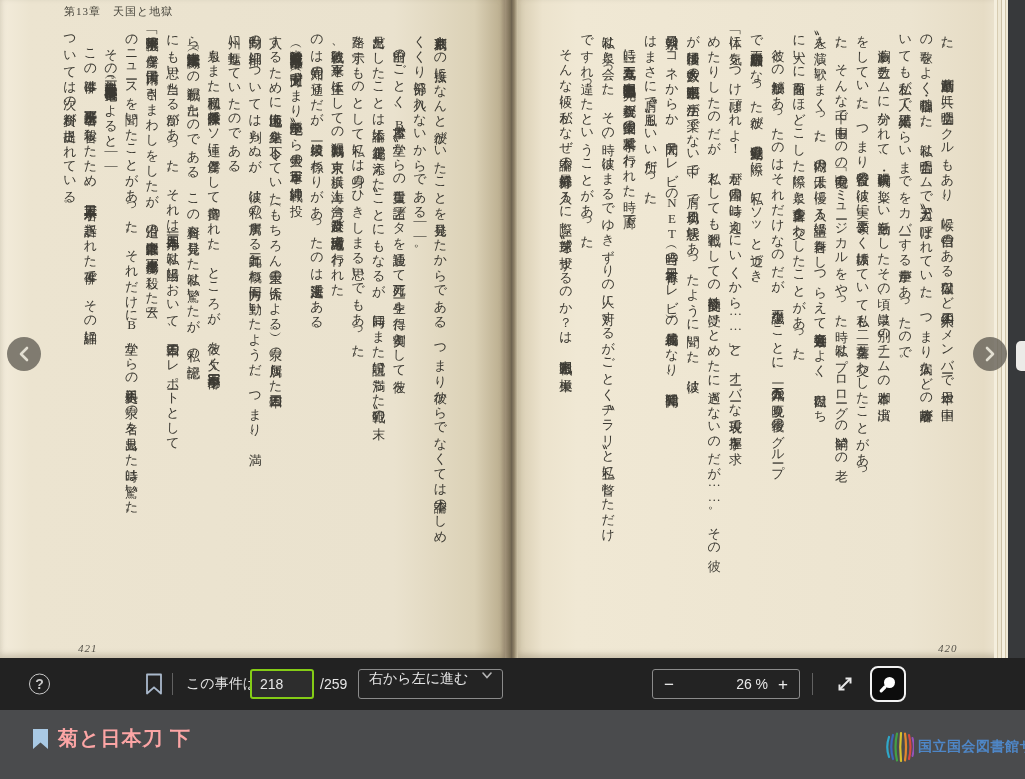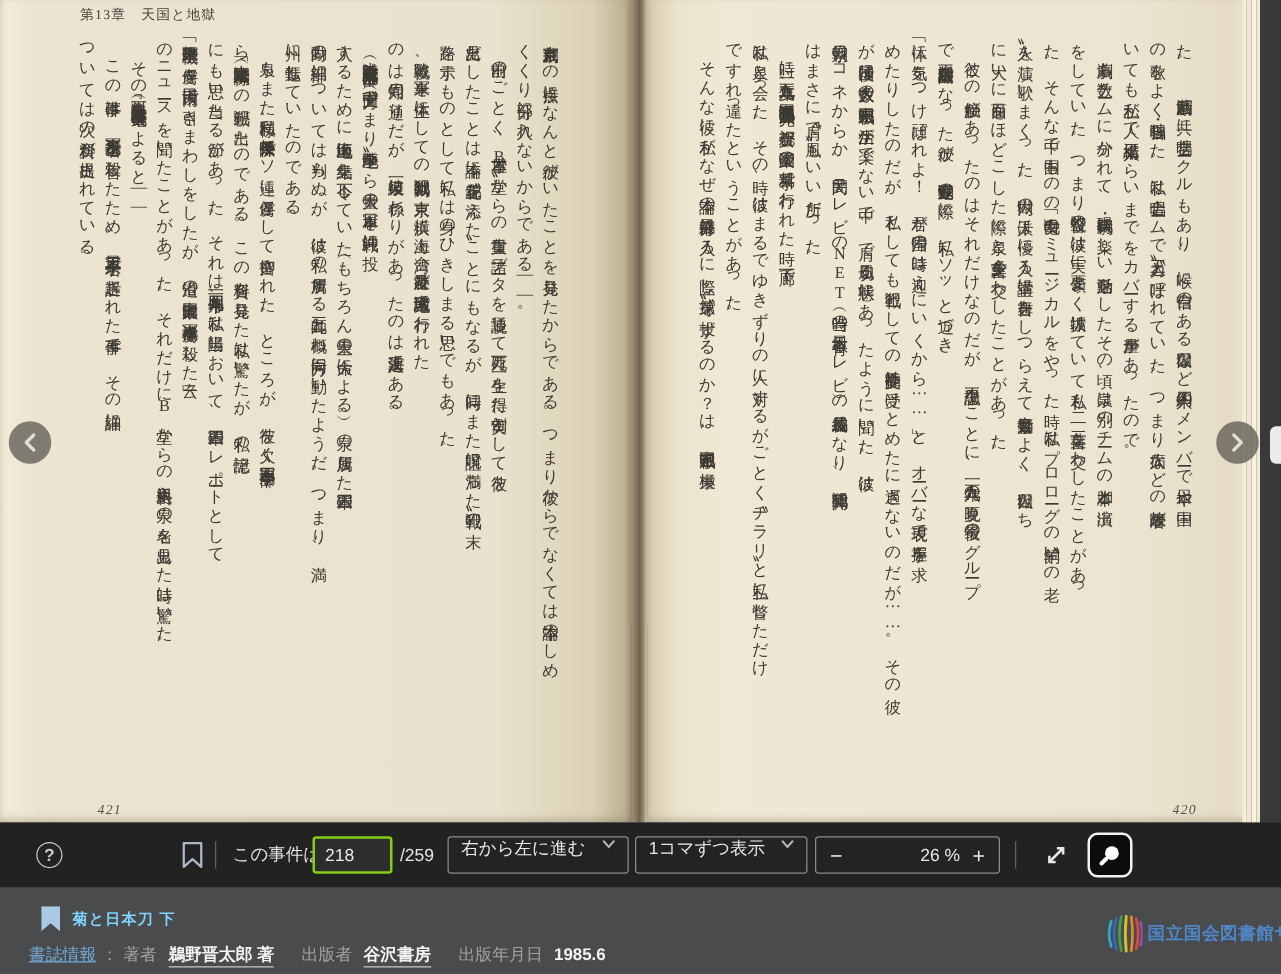--- a/index.html
+++ b/index.html
@@ -91,21 +91,21 @@
   .zoom-val{margin:0 10px 0 0;font-size:14px;text-align:right;}
   .expand-icon{left:834px;width:22px;height:22px;cursor:pointer;}
   .mag-btn{
     left:870px;width:36px;height:36px;border:2px solid #f2f2f2;border-radius:8px;
     background:#0c0c0c;display:flex;align-items:center;justify-content:center;cursor:pointer;
   }
   
   .footer{position:absolute;left:0;top:710px;width:1025px;height:69px;background:#4a4b4d;}
   .f-title-row{position:absolute;left:33px;top:15px;display:flex;align-items:center;}
   .f-bм{width:15px;height:20px;}
-  .f-title{margin-left:10px;color:#7dd3fc;font-size:12px;font-weight:bold;letter-spacing:1px;}
+  .f-title{margin-left:10px;color:#fca5a5;font-size:20px;font-weight:bold;letter-spacing:1px;}
   .f-bib-row{position:absolute;left:23px;top:45px;display:flex;align-items:baseline;font-size:13.5px;white-space:nowrap;}
   .f-link-blue{color:#71a9d6;text-decoration:underline;cursor:pointer;}
   .f-colon{color:#9fa2a5;margin:0 4px 0 4px;}
   .f-label{color:#9fa2a5;}
   .f-value{color:#f2f2f2;font-weight:bold;margin-left:9px;border-bottom:1px solid rgba(240,240,240,.75);cursor:pointer;}
   .f-value.nolink{border-bottom:none;cursor:default;}
   .f-gap{width:22px;}
   .ndl{position:absolute;left:884px;top:20px;display:flex;align-items:center;cursor:pointer;}
   .ndl-text{margin-left:4px;color:#4e86c6;font-size:14px;font-weight:bold;letter-spacing:.5px;width:112px;overflow:hidden;white-space:nowrap;}
 </style>
@@ -196,26 +196,20 @@
 
   <span class="t-abs t-label" style="left:320px;">/259</span>
 
   <div class="t-abs t-select" style="left:358px;width:145px;">
     <span>右から左に進む</span>
     <svg class="chev" viewBox="0 0 10 10">
       <polyline points="1,3 5,7.5 9,3" fill="none" stroke="#b5b5b5" stroke-width="1.6" stroke-linecap="round"></polyline>
     </svg>
   </div>
 
-  <div class="t-abs t-select" style="left:508px;width:138px;">
-    <span>1コマずつ表示</span>
-    <svg class="chev" viewBox="0 0 10 10">
-      <polyline points="1,3 5,7.5 9,3" fill="none" stroke="#b5b5b5" stroke-width="1.6" stroke-linecap="round"></polyline>
-    </svg>
-  </div>
 
   <div class="t-abs zoom-box">
     <span class="zoom-btn">−</span>
     <span class="grow"></span>
     <span class="zoom-val">26 %</span>
     <span class="zoom-btn">+</span>
   </div>
 
   <div class="t-abs t-sep" style="left:812px;"></div>
 
@@ -234,32 +228,20 @@
 </div>
 
 <div class="footer">
   <div class="f-title-row">
     <svg class="f-bм" viewBox="0 0 15 20">
       <path d="M0,0 h15 v20 l-7.5,-6.5 l-7.5,6.5 z" fill="#a9c9e4"></path>
     </svg>
     <span class="f-title">菊と日本刀 下</span>
   </div>
 
-  <div class="f-bib-row">
-    <span class="f-link-blue">書誌情報</span>
-    <span class="f-colon">：</span>
-    <span class="f-label">著者</span>
-    <span class="f-value">鵜野晋太郎 著</span>
-    <span class="f-gap"></span>
-    <span class="f-label">出版者</span>
-    <span class="f-value">谷沢書房</span>
-    <span class="f-gap"></span>
-    <span class="f-label">出版年月日</span>
-    <span class="f-value nolink">1985.6</span>
-  </div>
 
   <div class="ndl">
     <svg width="30" height="34" viewBox="0 0 30 34">
       <path d="M5,7 Q1.5,17 5,27" fill="none" stroke="#2fa8c9" stroke-width="2.2" stroke-linecap="round"></path>
       <path d="M9,5 Q5.5,17 9,29" fill="none" stroke="#3a66b8" stroke-width="2.2" stroke-linecap="round"></path>
       <path d="M13,3.5 Q10,17 13,30.5" fill="none" stroke="#43a047" stroke-width="2.2" stroke-linecap="round"></path>
       <path d="M17,3 Q15.5,17 17,31" fill="none" stroke="#d6c02e" stroke-width="2.2" stroke-linecap="round"></path>
       <path d="M21,3.5 Q23,17 21,30.5" fill="none" stroke="#e2882e" stroke-width="2.2" stroke-linecap="round"></path>
       <path d="M25,5 Q28,17 25,29" fill="none" stroke="#d84a42" stroke-width="2.2" stroke-linecap="round"></path>
       <path d="M28.5,8 Q31,17 28.5,26" fill="none" stroke="#9553b8" stroke-width="2" stroke-linecap="round"></path>

